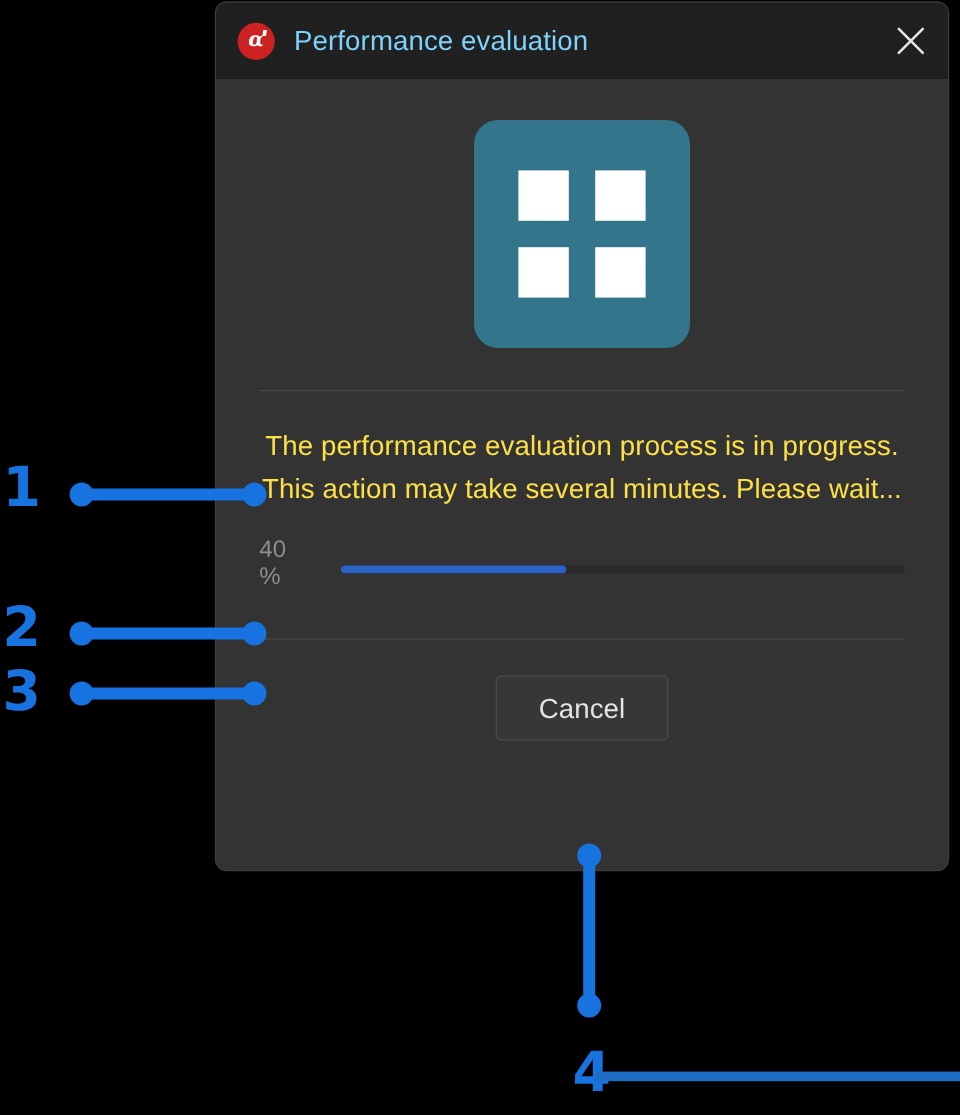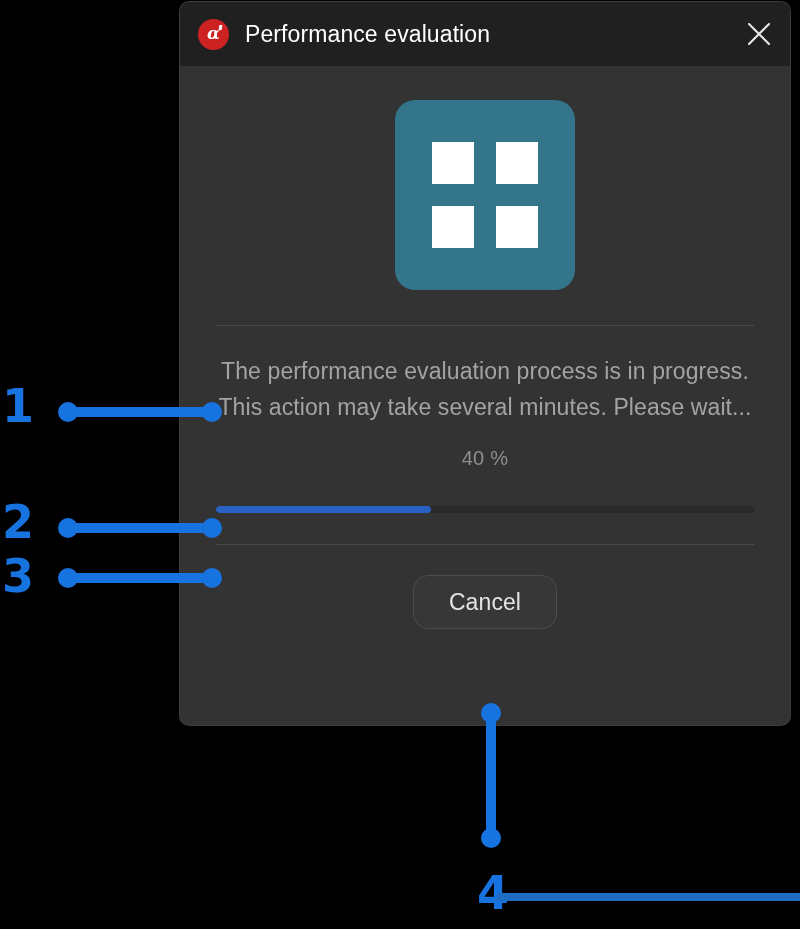--- a/index.html
+++ b/index.html
@@ -66,21 +66,21 @@
   .app-icon .tick {
     position: absolute;
     width: 3px;
     height: 5px;
     background: #ffffff;
     right: 7px;
     top: 6px;
     transform: skewX(-8deg);
   }
   #window-title {
-    color: #ffffff;
+    color: #7dd3fc;
     font-size: 23px;
     margin-left: 16px;
     letter-spacing: 0.1px;
     white-space: nowrap;
   }
   #close-button {
     position: absolute;
     right: 0;
     top: 0;
     width: 62px;
@@ -125,33 +125,32 @@
     width: 538px;
     height: 1px;
     background: #4a4a4a;
     margin: 0 auto;
   }
   #divider-top { margin-top: 35px; }
 
   #status-message {
     width: 560px;
     text-align: center;
-    color: #a3a3a3;
+    color: #fde047;
     font-size: 23px;
     line-height: 36px;
     margin-top: 27px;
     letter-spacing: 0.1px;
   }
 
   
   #progress-section {
     width: 538px;
     margin-top: 22px;
     display: flex;
-    flex-direction: column;
     align-items: center;
     gap: 28px;
   }
   #progress-percent {
     color: #8d8d8d;
     font-size: 20px;
     letter-spacing: 0.2px;
     margin-bottom: 8px;
   }
   #progress-track {
@@ -178,21 +177,21 @@
   }
 
   #divider-bottom { margin-top: 31px; }
 
   #cancel-button {
     margin-top: 30px;
     width: 144px;
     height: 54px;
     background: #373737;
     border: 1px solid #4c4c4c;
-    border-radius: 15px;
+    border-radius: 4px;
     color: #e4e4e4;
     font-size: 23px;
     font-family: "Liberation Sans", sans-serif;
     cursor: pointer;
     padding: 0;
     letter-spacing: 0.1px;
   }
 
   
   #annotations {

